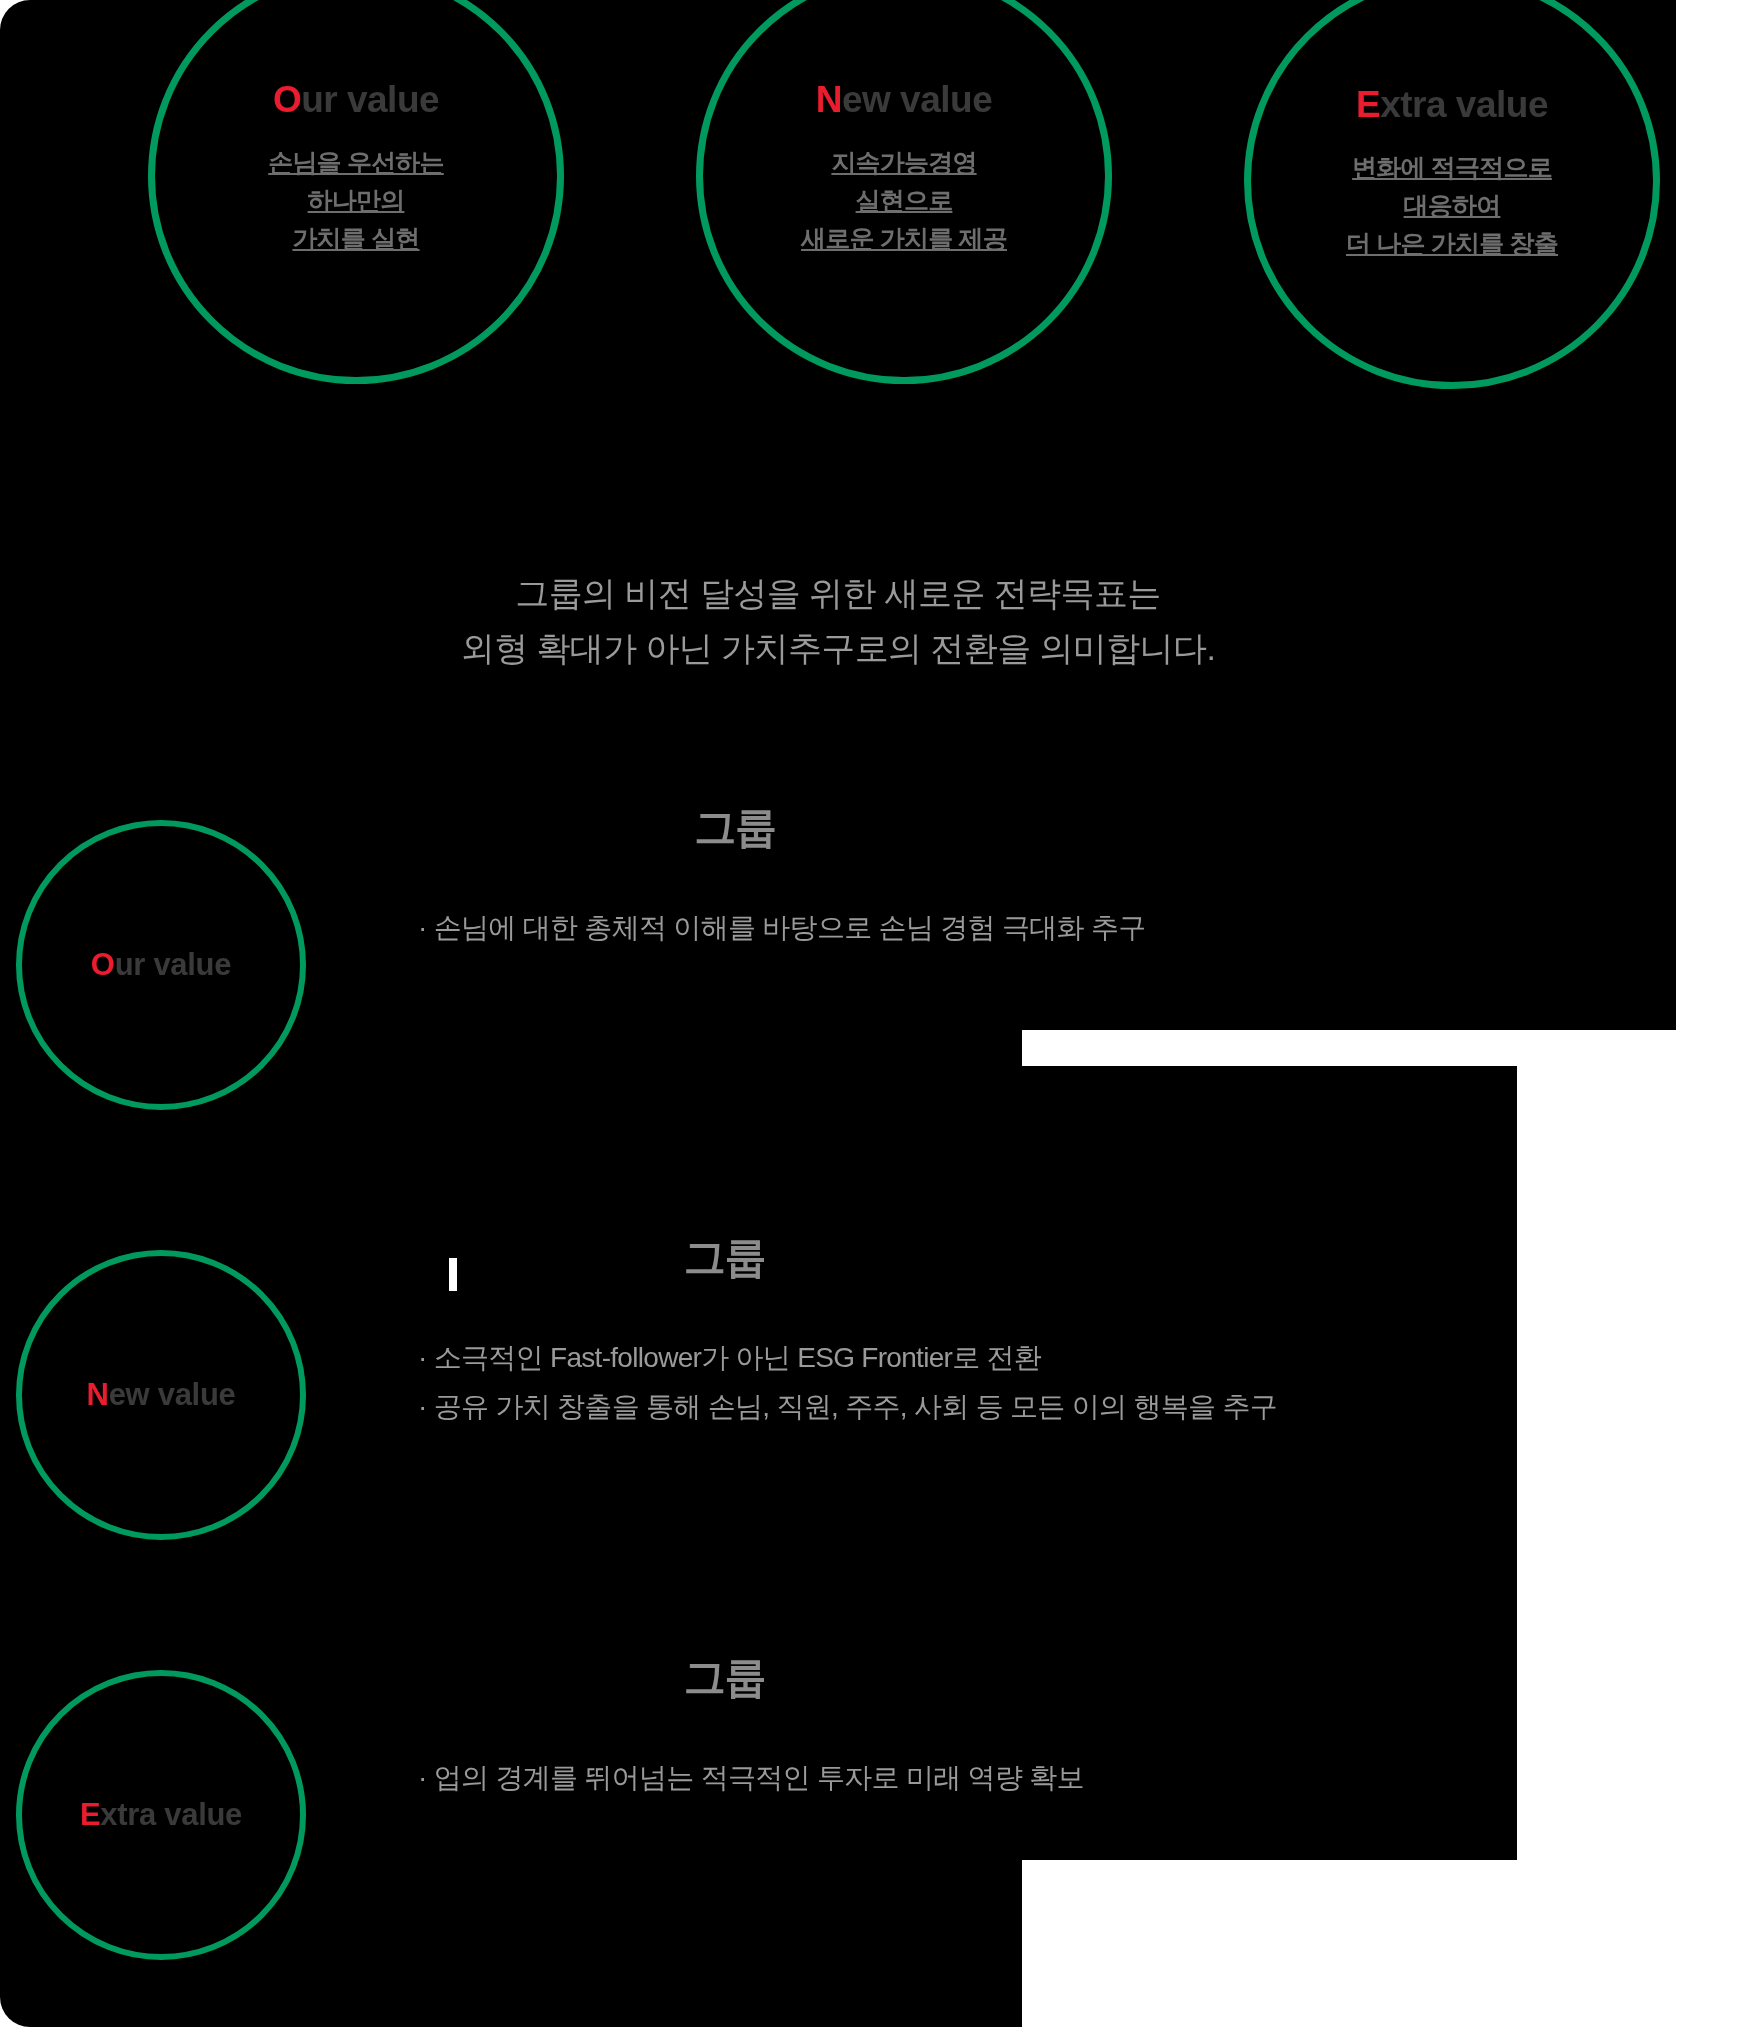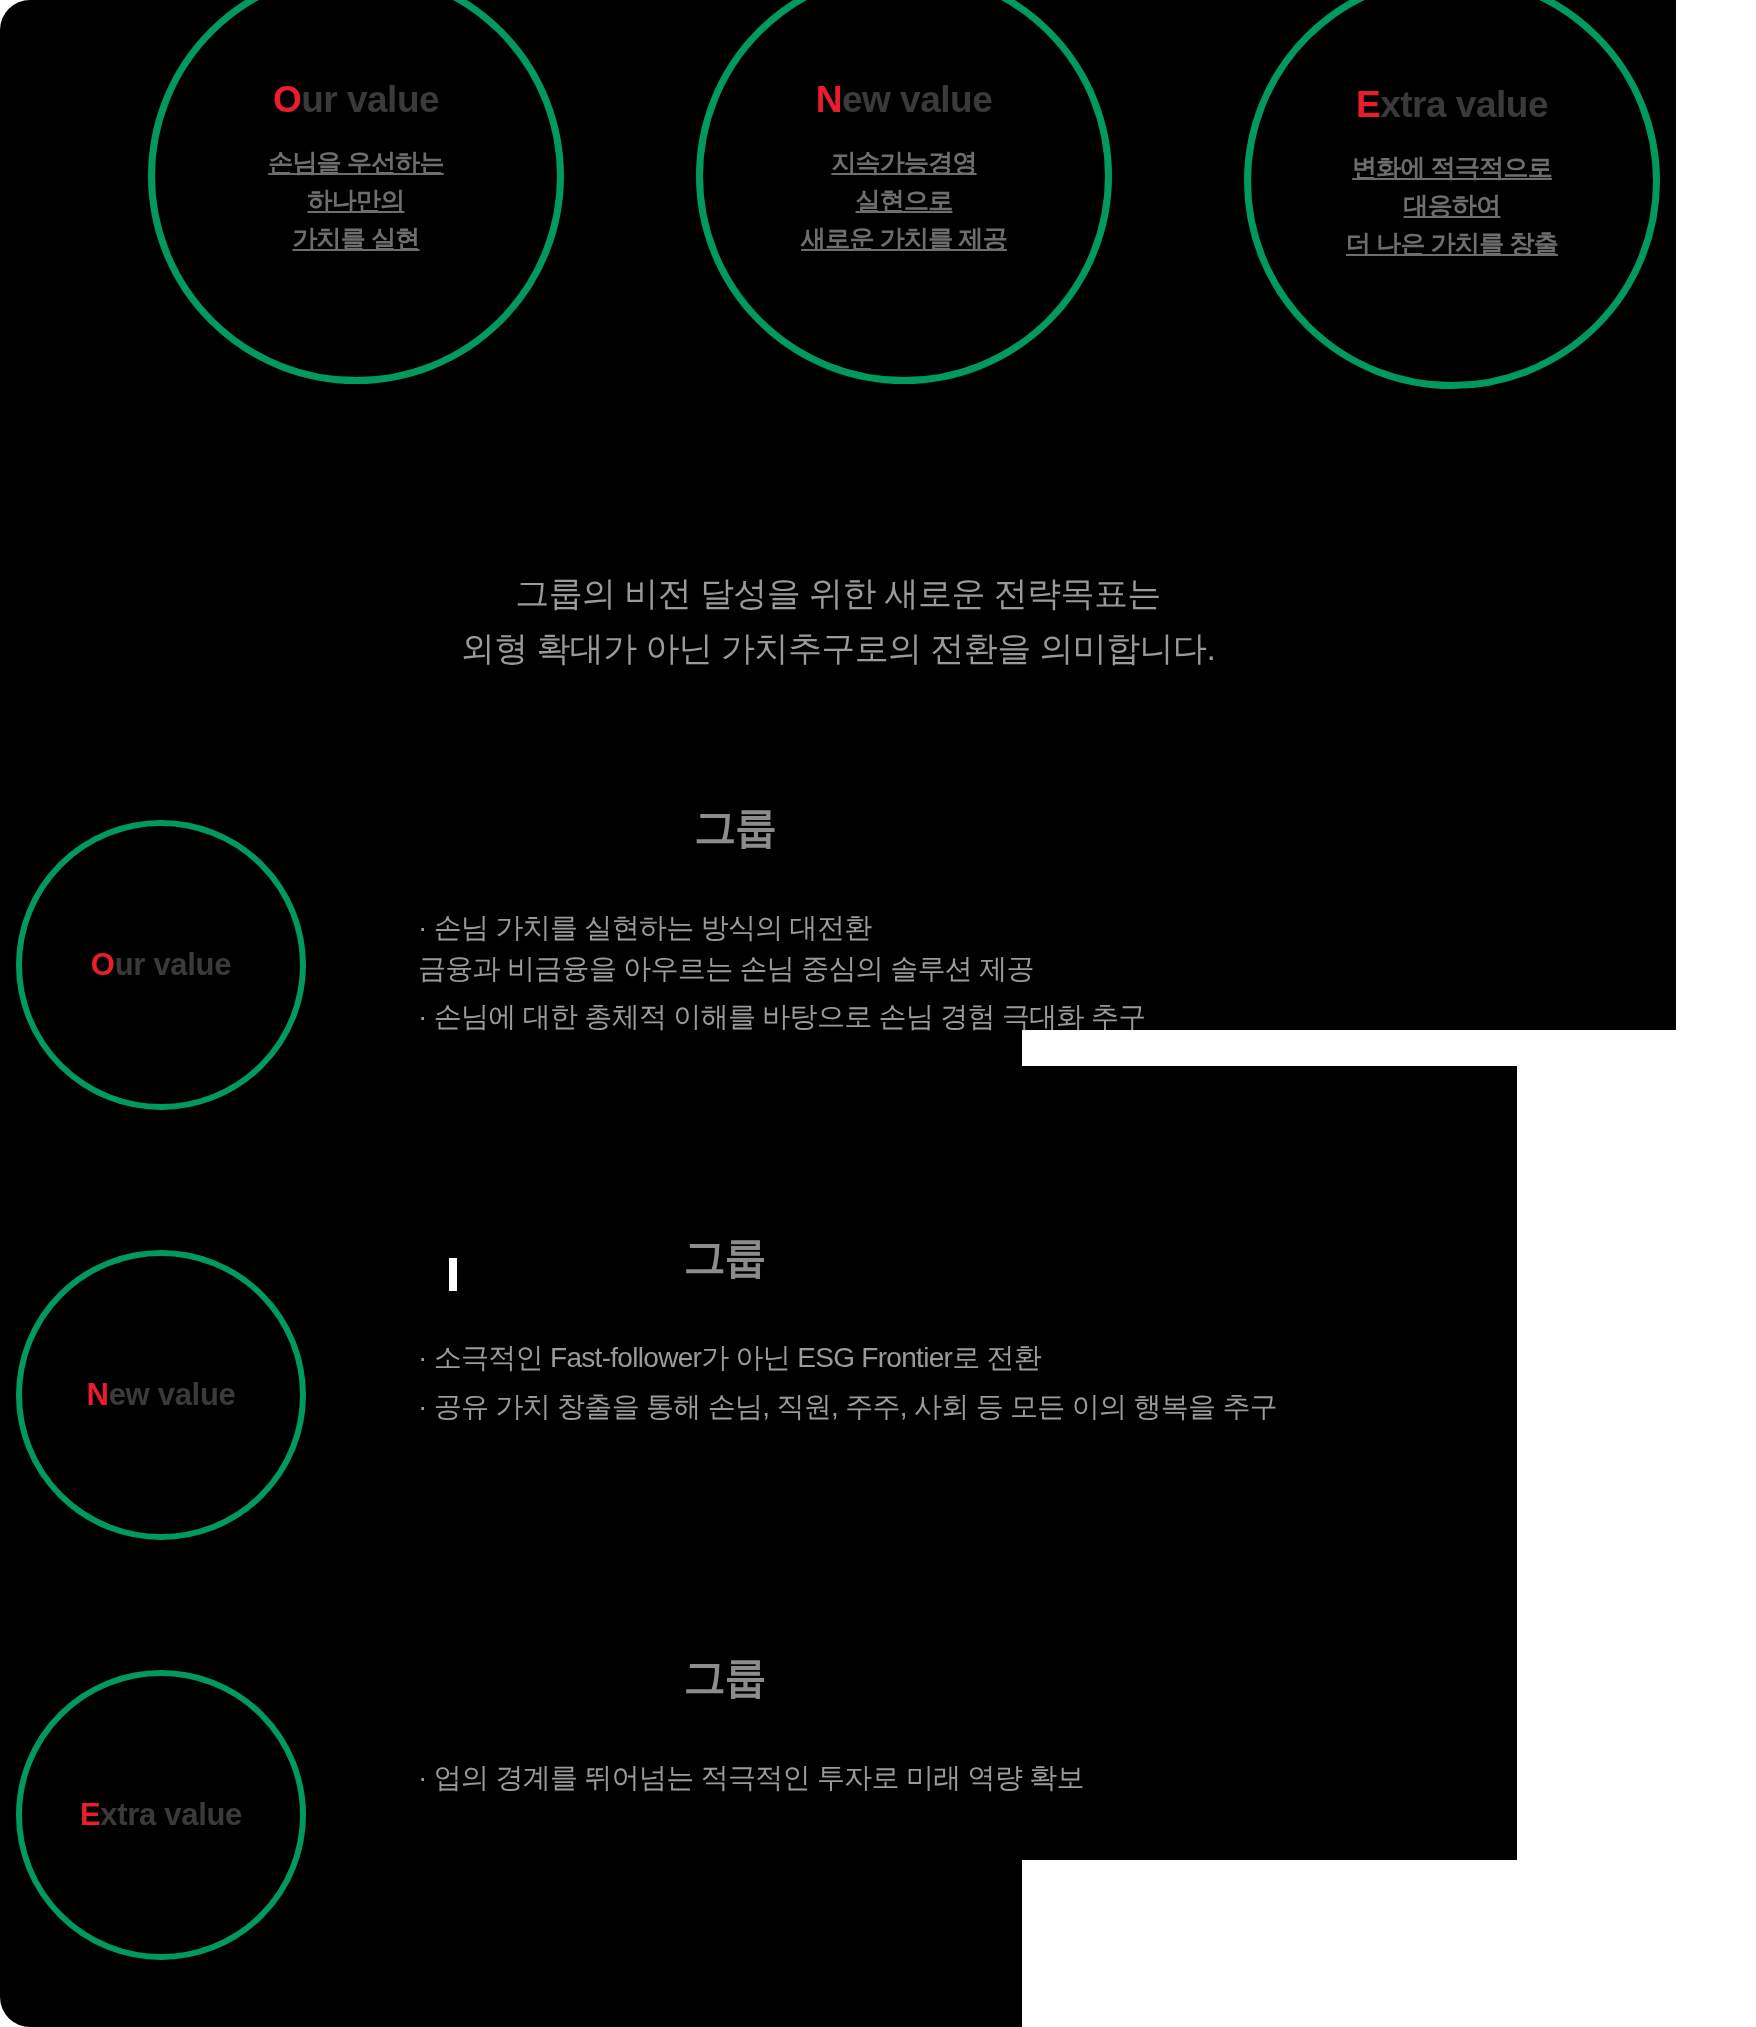--- a/index.html
+++ b/index.html
@@ -189,22 +189,20 @@
   <div id="lead">그룹의 비전 달성을 위한 새로운 전략목표는
 외형 확대가 아닌 가치추구로의 전환을 의미합니다.</div>
 
   <div id="section-0" class="section">
     <div class="small-circle">
       <div class="sc-label"><span class="accent">O</span><span>ur value</span></div>
     </div>
     <div class="sect-body">
       <div class="sect-heading"><span class="hl">가장 손님 중심</span><span> 그룹</span></div>
       <div class="bullets">
-        <div class="bullet">· 손님 가치를 실현하는 방식의 대전환
-  금융과 비금융을 아우르는 손님 중심의 솔루션 제공</div>
         <div class="bullet">· 손님에 대한 총체적 이해를 바탕으로 손님 경험 극대화 추구</div>
       </div>
     </div>
   </div>
 
   <div id="section-1" class="section">
     <div class="small-circle">
       <div class="sc-label"><span class="accent">N</span><span>ew value</span></div>
     </div>
     <div class="sect-body">

